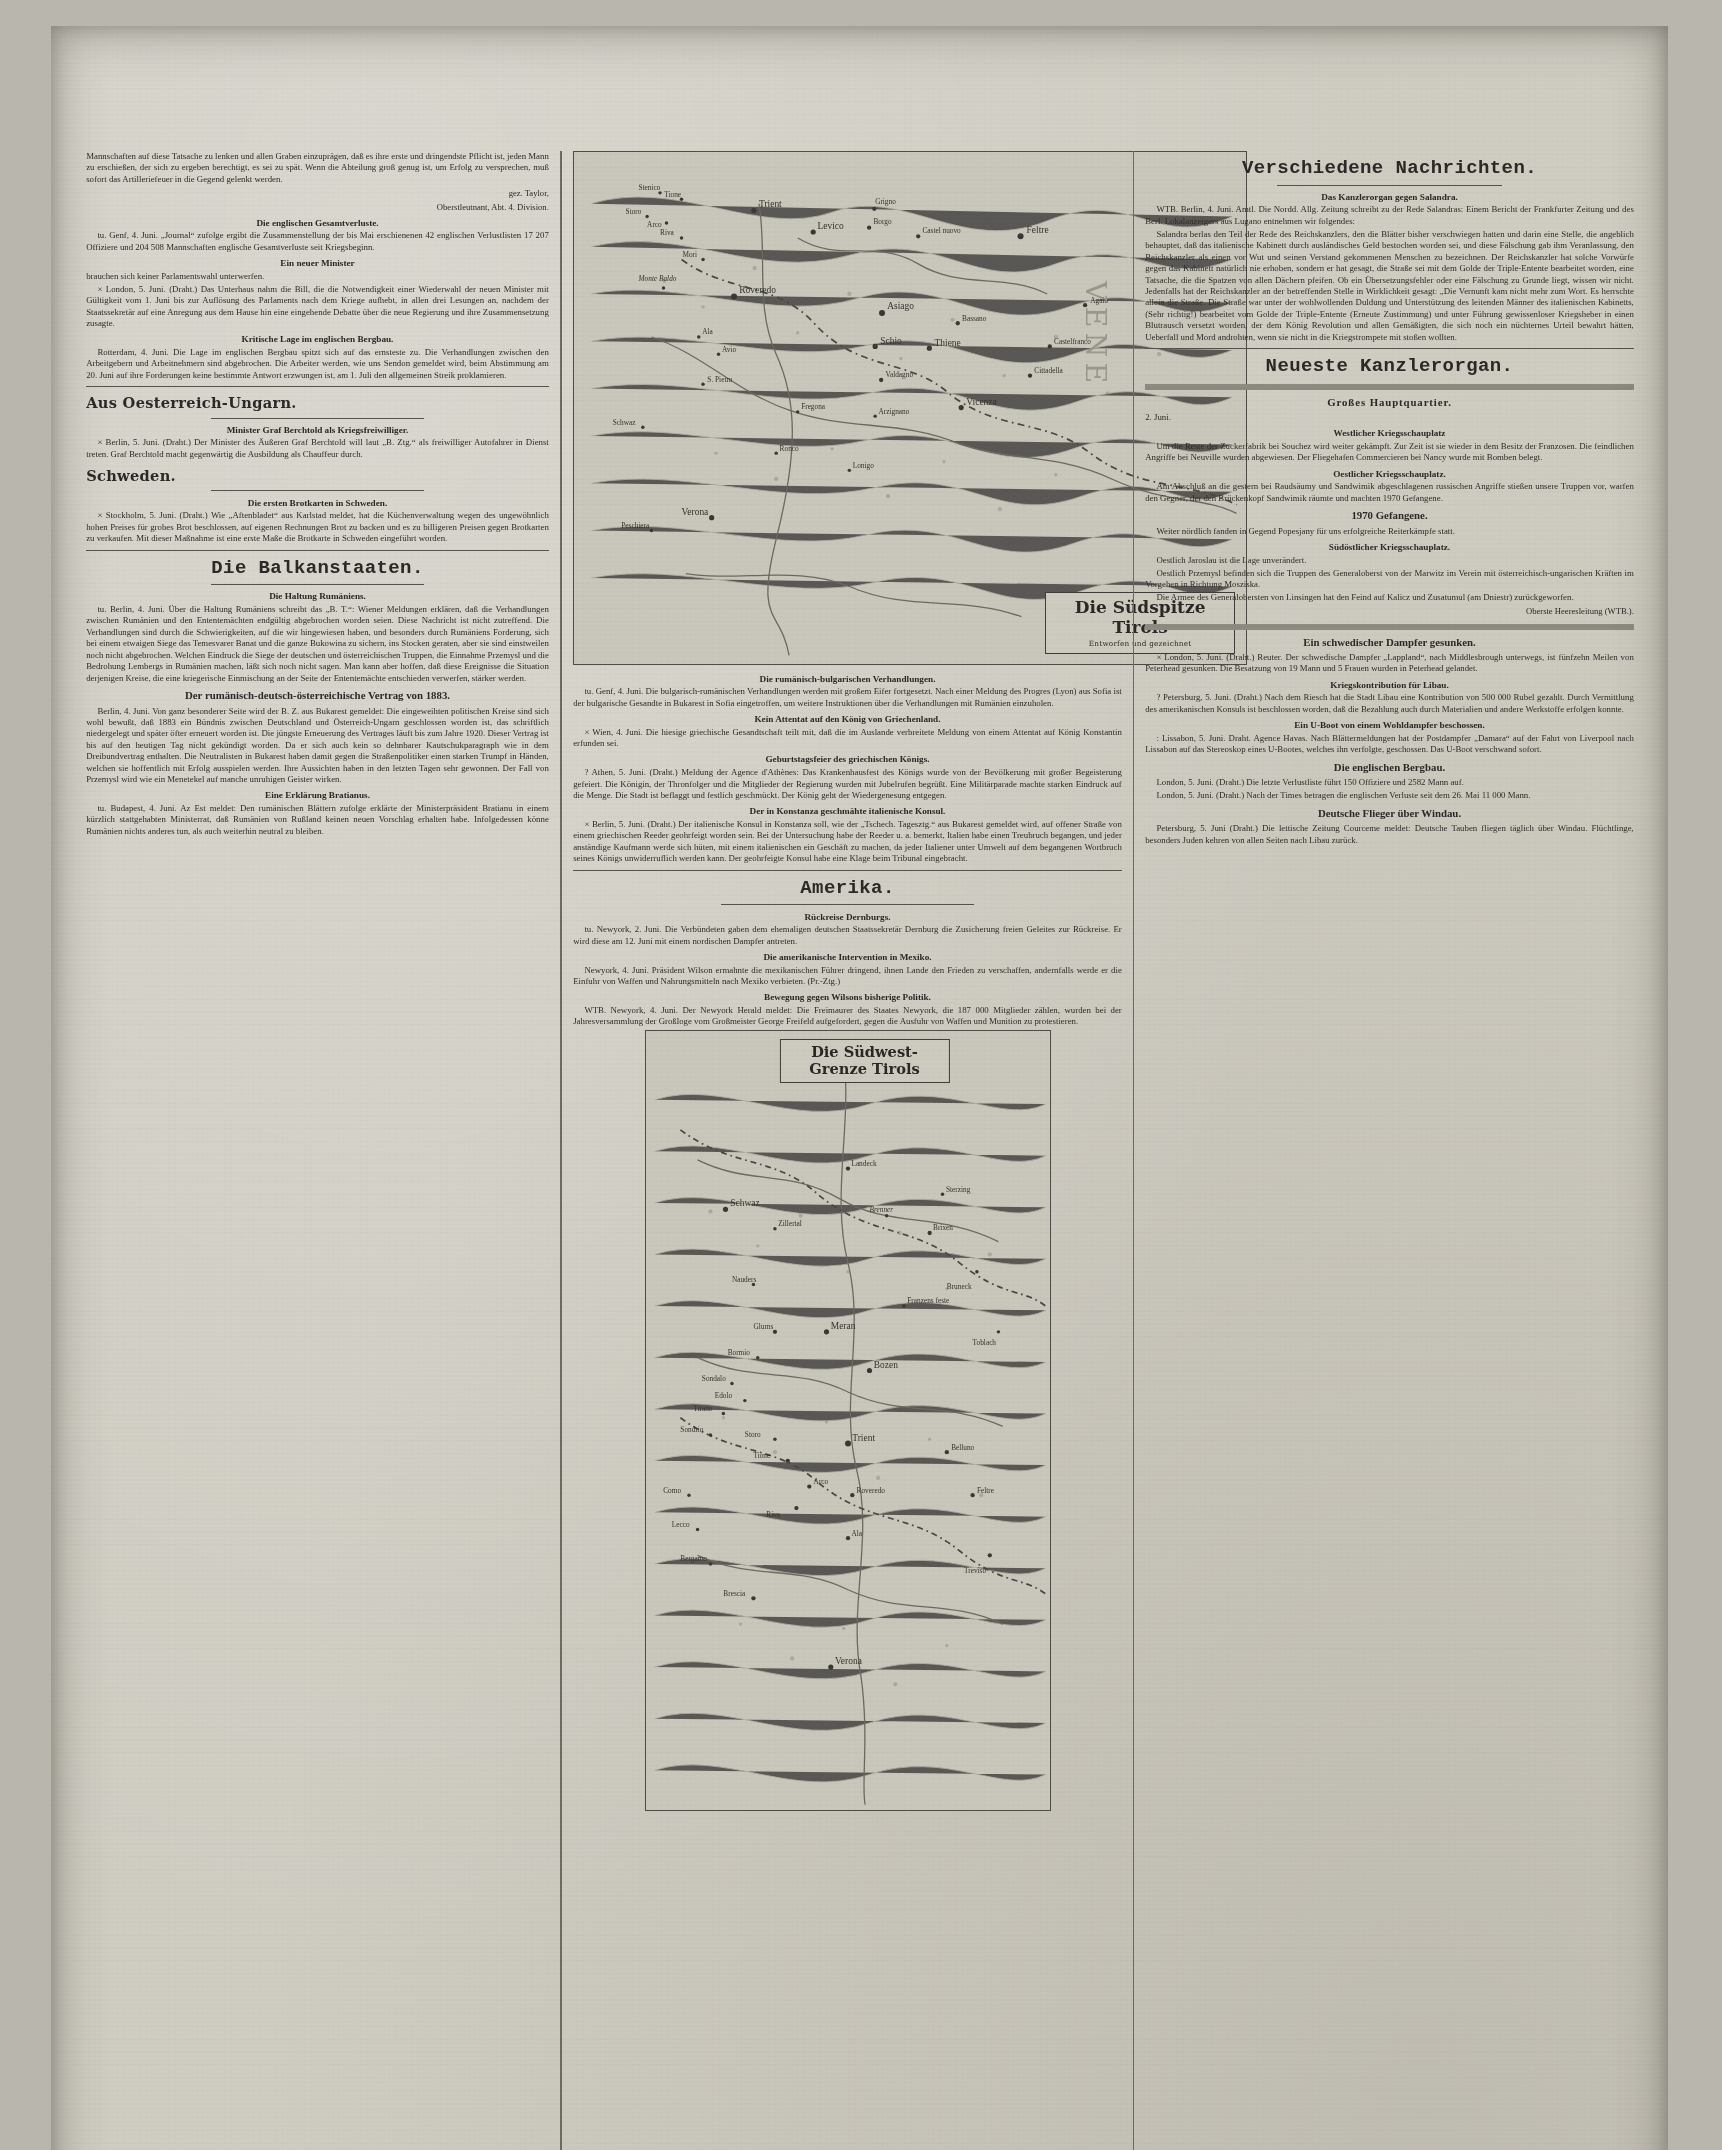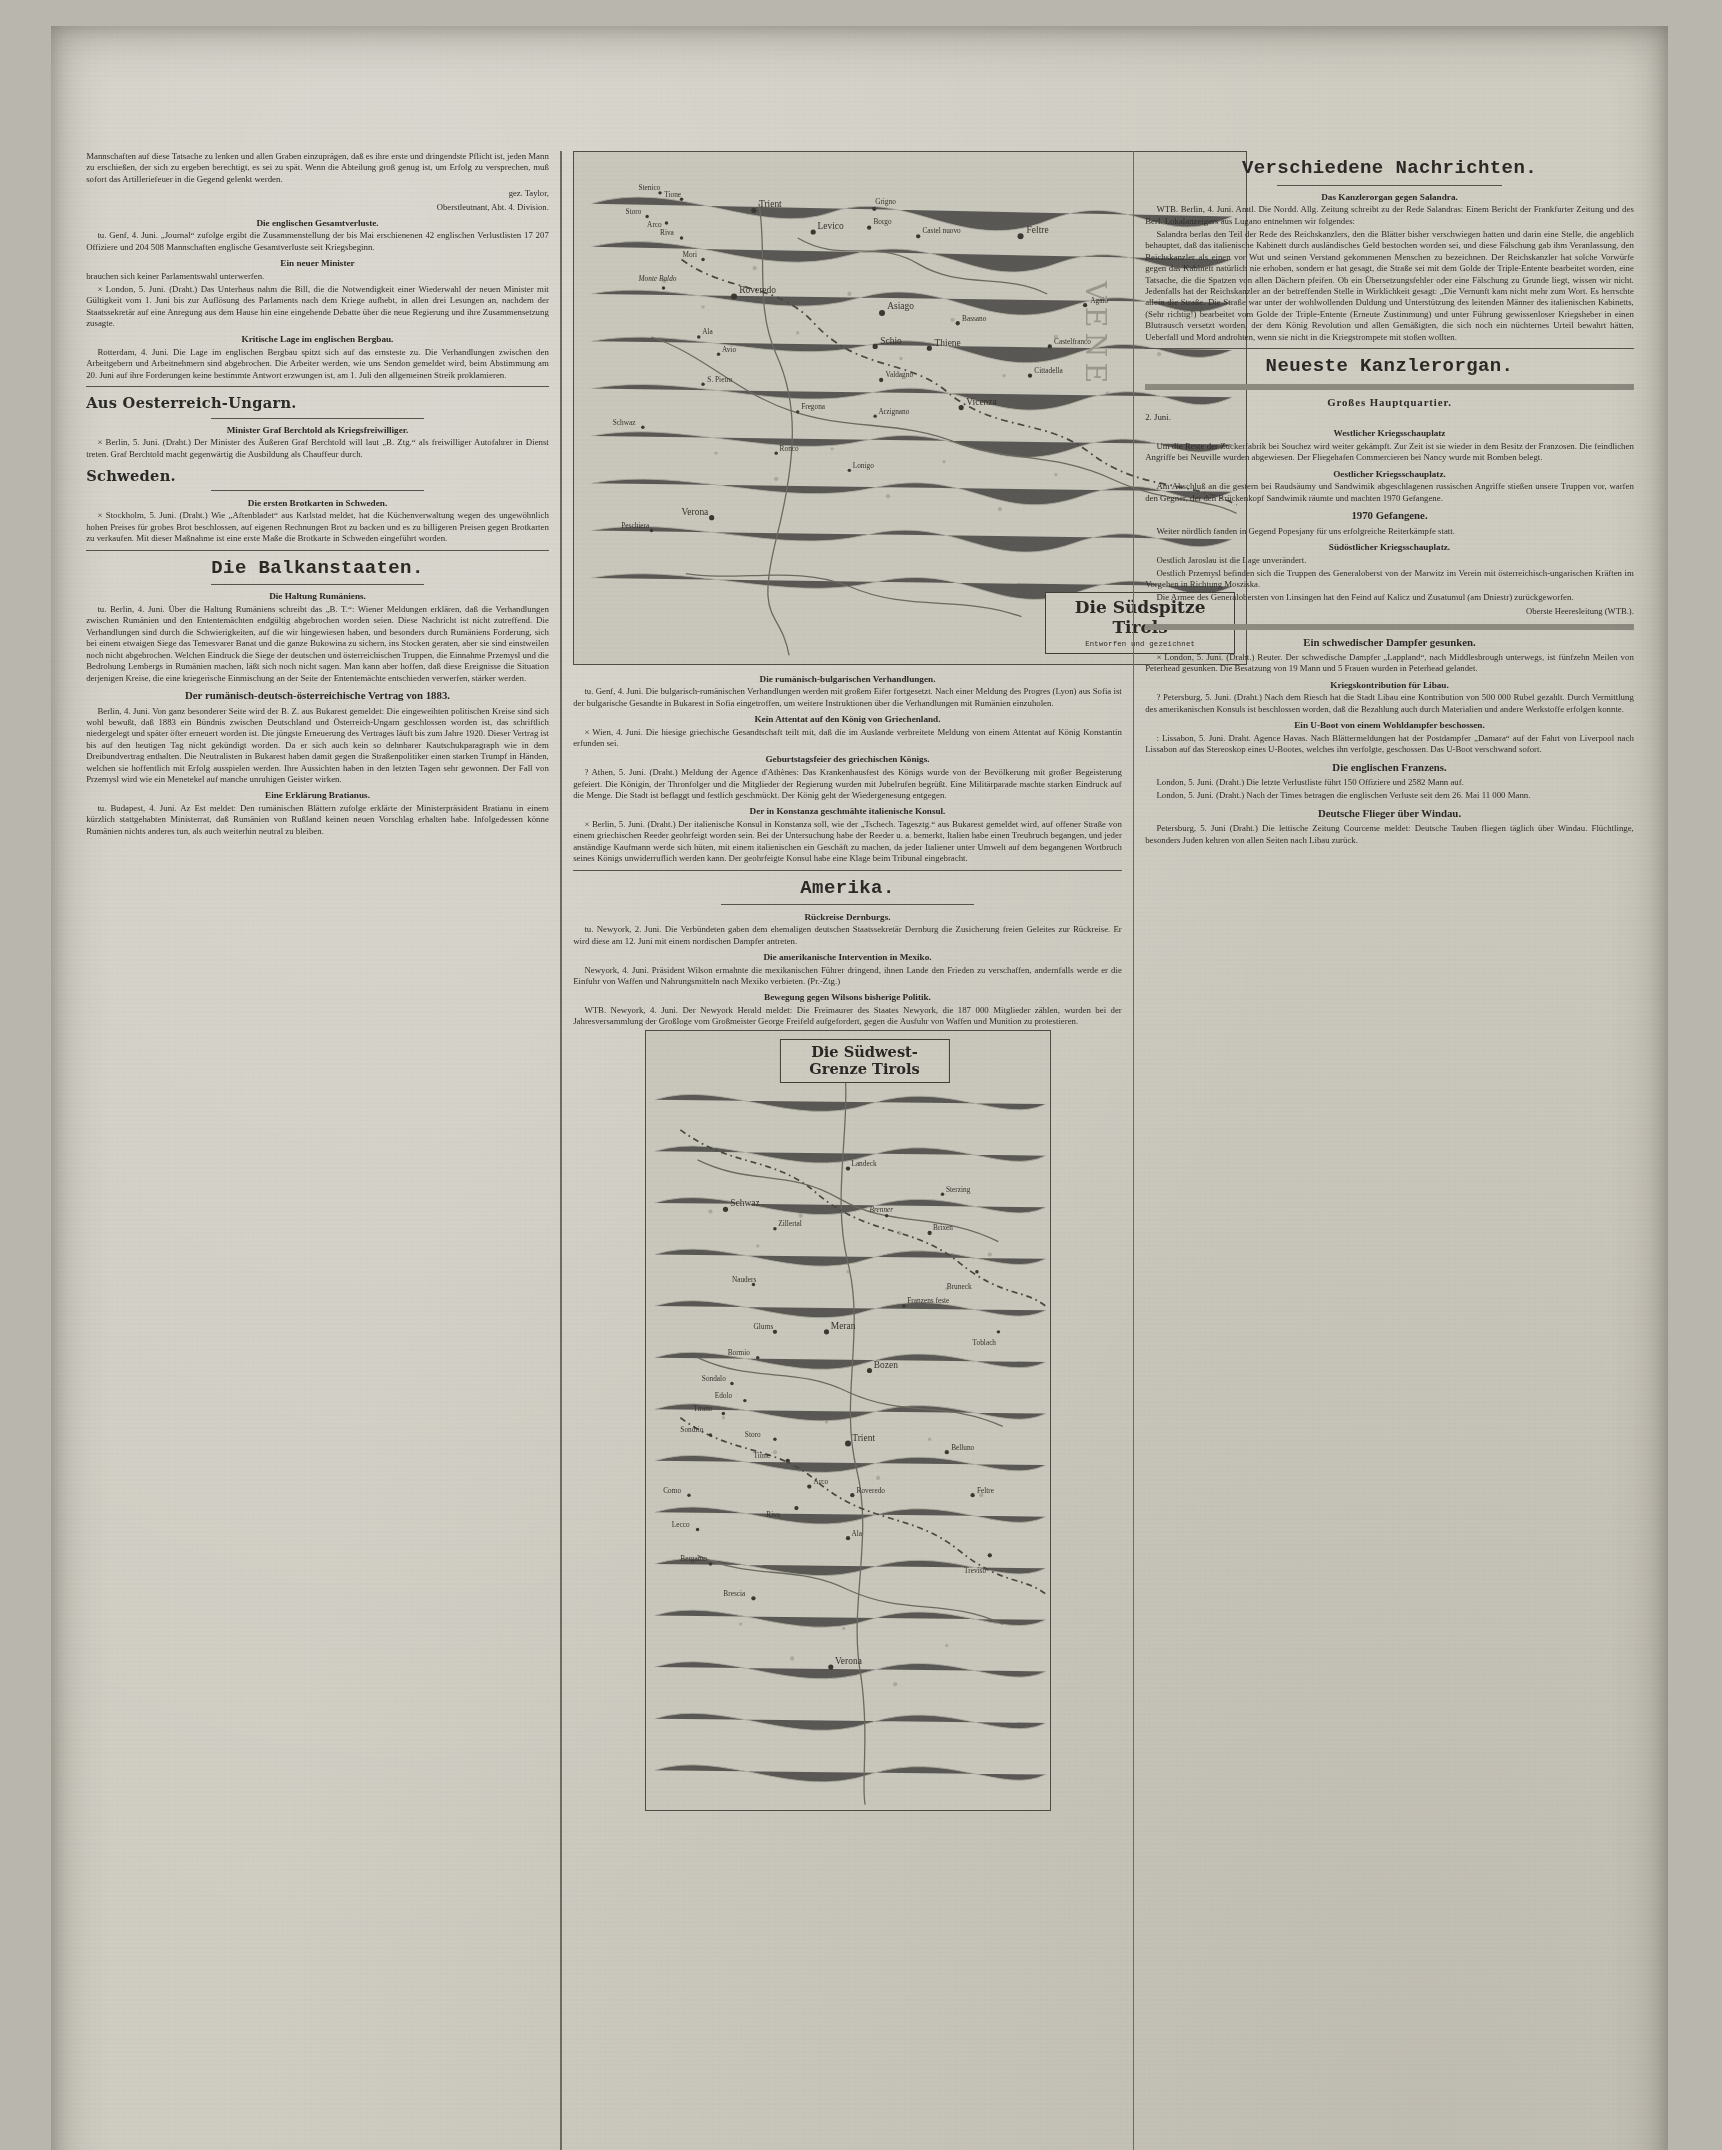--- a/index.html
+++ b/index.html
@@ -116,21 +116,21 @@
     position:absolute;
     background:#cdcac0;
     border:1.3px solid #3f3d38;
     font-family:"DejaVu Serif", serif;
     font-weight:bold;
     text-align:center;
     line-height:1.15;
     color:#2a2925;
   }
   #map1 .maptitle{right:11.2px;bottom:10.3px;width:181px;padding:5.2px 3.4px 4.3px;font-size:17px;}
-  #map1 .maptitle .sub{font-size:7.3px;font-weight:normal;letter-spacing:0.2px;display:block;margin-top:2.6px;font-family:Liberation Mono, monospace;}
+  #map1 .maptitle .sub{font-size:7.3px;font-weight:normal;letter-spacing:0.2px;display:block;margin-top:2.6px;}
   #map2 .maptitle{left:50%;transform:translateX(-40%);top:8px;width:163px;padding:4.3px 2.6px;font-size:14.6px;}
   .mapsvg{position:absolute;inset:0;}
   .mlbl{font-family:"Liberation Serif",serif;font-size:17px;fill:#35332e;}
   .mlbl.big{font-size:22px;}
   .mlbl.it{font-style:italic;}
   .mhuge{font-family:"DejaVu Serif",serif;font-size:66px;fill:#9a978c;letter-spacing:12px;}
   
   #edge{
     position:absolute;inset:0;pointer-events:none;
     box-shadow:inset 0 0 52px rgba(70,68,60,.45);
@@ -496,21 +496,21 @@
 
       <div class="h3">Ein schwedischer Dampfer gesunken.</div>
       <p class="p ind">× London, 5. Juni. (Draht.) Reuter. Der schwedische Dampfer „Lappland“, nach Middlesbrough unterwegs, ist fünfzehn Meilen von Peterhead gesunken. Die Besatzung von 19 Mann und 5 Frauen wurden in Peterhead gelandet.</p>
 
       <div class="h4">Kriegskontribution für Libau.</div>
       <p class="p ind">? Petersburg, 5. Juni. (Draht.) Nach dem Riesch hat die Stadt Libau eine Kontribution von 500 000 Rubel gezahlt. Durch Vermittlung des amerikanischen Konsuls ist beschlossen worden, daß die Bezahlung auch durch Materialien und andere Werkstoffe erfolgen konnte.</p>
 
       <div class="h4">Ein U-Boot von einem Wohldampfer beschossen.</div>
       <p class="p ind">: Lissabon, 5. Juni. Draht. Agence Havas. Nach Blättermeldungen hat der Postdampfer „Damara“ auf der Fahrt von Liverpool nach Lissabon auf das Stereoskop eines U-Bootes, welches ihn verfolgte, geschossen. Das U-Boot verschwand sofort.</p>
 
-      <div class="h3">Die englischen Franzens.</div>
+      <div class="h3">Die englischen Bergbau.</div>
       <p class="p ind">London, 5. Juni. (Draht.) Die letzte Verlustliste führt 150 Offiziere und 2582 Mann auf.</p>
       <p class="p ind">London, 5. Juni. (Draht.) Nach der Times betragen die englischen Verluste seit dem 26. Mai 11 000 Mann.</p>
 
       <div class="h3">Deutsche Flieger über Windau.</div>
       <p class="p ind">Petersburg, 5. Juni (Draht.) Die lettische Zeitung Courceme meldet: Deutsche Tauben fliegen täglich über Windau. Flüchtlinge, besonders Juden kehren von allen Seiten nach Libau zurück.</p>
 
     </div>
   </div>
 
   <div id="grain"></div>

